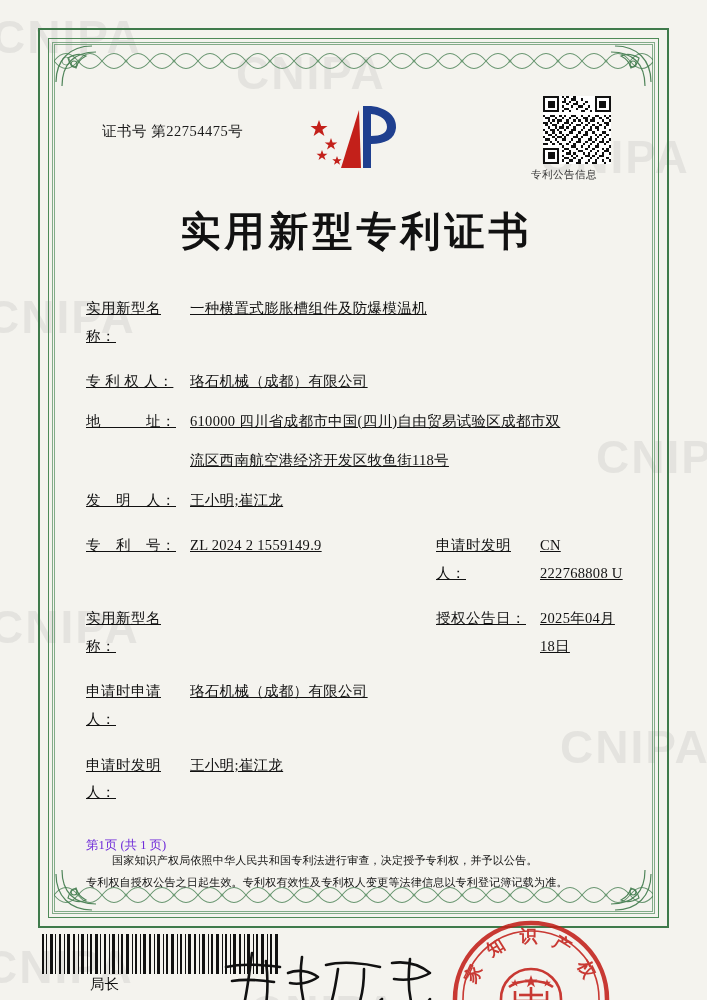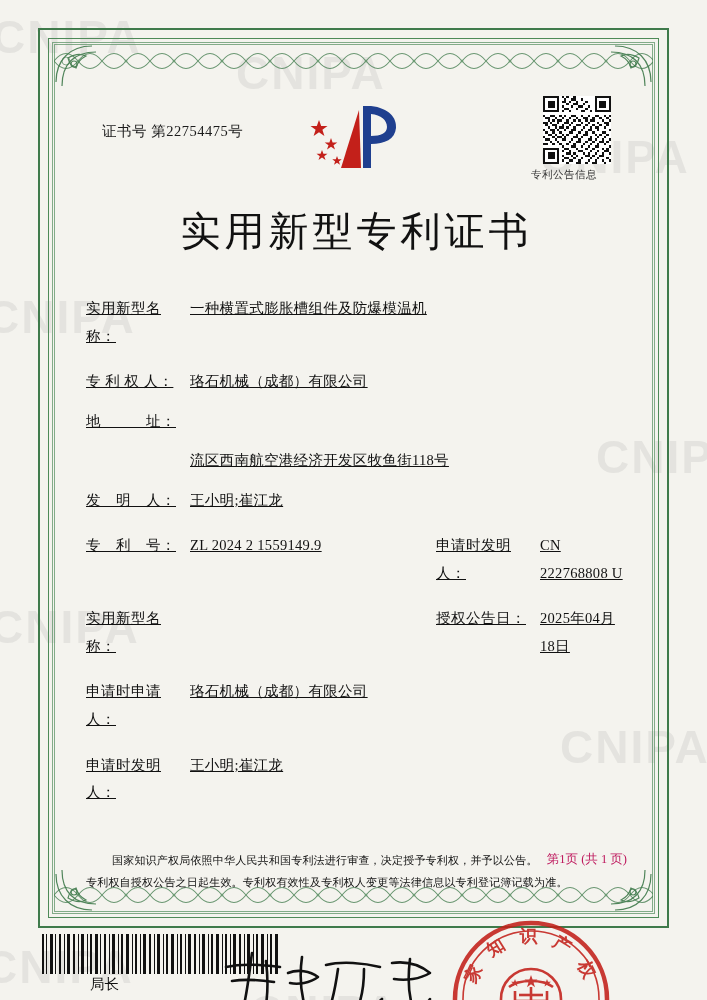--- a/index.html
+++ b/index.html
@@ -144,21 +144,21 @@
   .qr-caption {
     margin-top: 4px;
     font-size: 10.5px;
     color: #333;
     letter-spacing: 0.5px;
   }
 
   .doc-title {
     text-align: center;
     font-size: 40px;
-    font-weight: normal;
+    font-weight: bold;
     letter-spacing: 4px;
     color: #111;
     margin-top: 2px;
     font-family: "Liberation Serif", "DejaVu Serif", serif;
   }
 
   .fields {
     margin-top: 36px;
     font-size: 14.5px;
     color: #111;
@@ -227,26 +227,26 @@
   .seal {
     position: absolute;
     right: 14px;
     top: -10px;
     width: 164px;
     height: 164px;
   }
 
   .page-foot {
     position: absolute;
-    bottom: 0;
+    bottom: 14px;
     left: 0;
     right: 0;
-    text-align: right;
+    text-align: left;
     font-size: 12.5px;
-    color: #be185d;
+    color: #6d28d9;
   }
 
   .barcode {
     position: absolute;
     left: 40px;
     bottom: 22px;
     width: 240px;
     height: 44px;
     z-index: 2;
   }
@@ -607,20 +607,21 @@
         <div class="f-val">一种横置式膨胀槽组件及防爆模温机</div>
       </div>
 
       <div class="f-row gap-lg">
         <div class="f-label">专 利 权 人：</div>
         <div class="f-val">珞石机械（成都）有限公司</div>
       </div>
 
       <div class="f-row">
         <div class="f-label">地　　　址：</div>
+        <div class="f-val">610000 四川省成都市中国(四川)自由贸易试验区成都市双</div>
       </div>
       <div class="f-row">
         <div class="f-val indent-cont">流区西南航空港经济开发区牧鱼街118号</div>
       </div>
 
       <div class="f-row">
         <div class="f-label">发　明　人：</div>
         <div class="f-val">王小明;崔江龙</div>
       </div>
 

